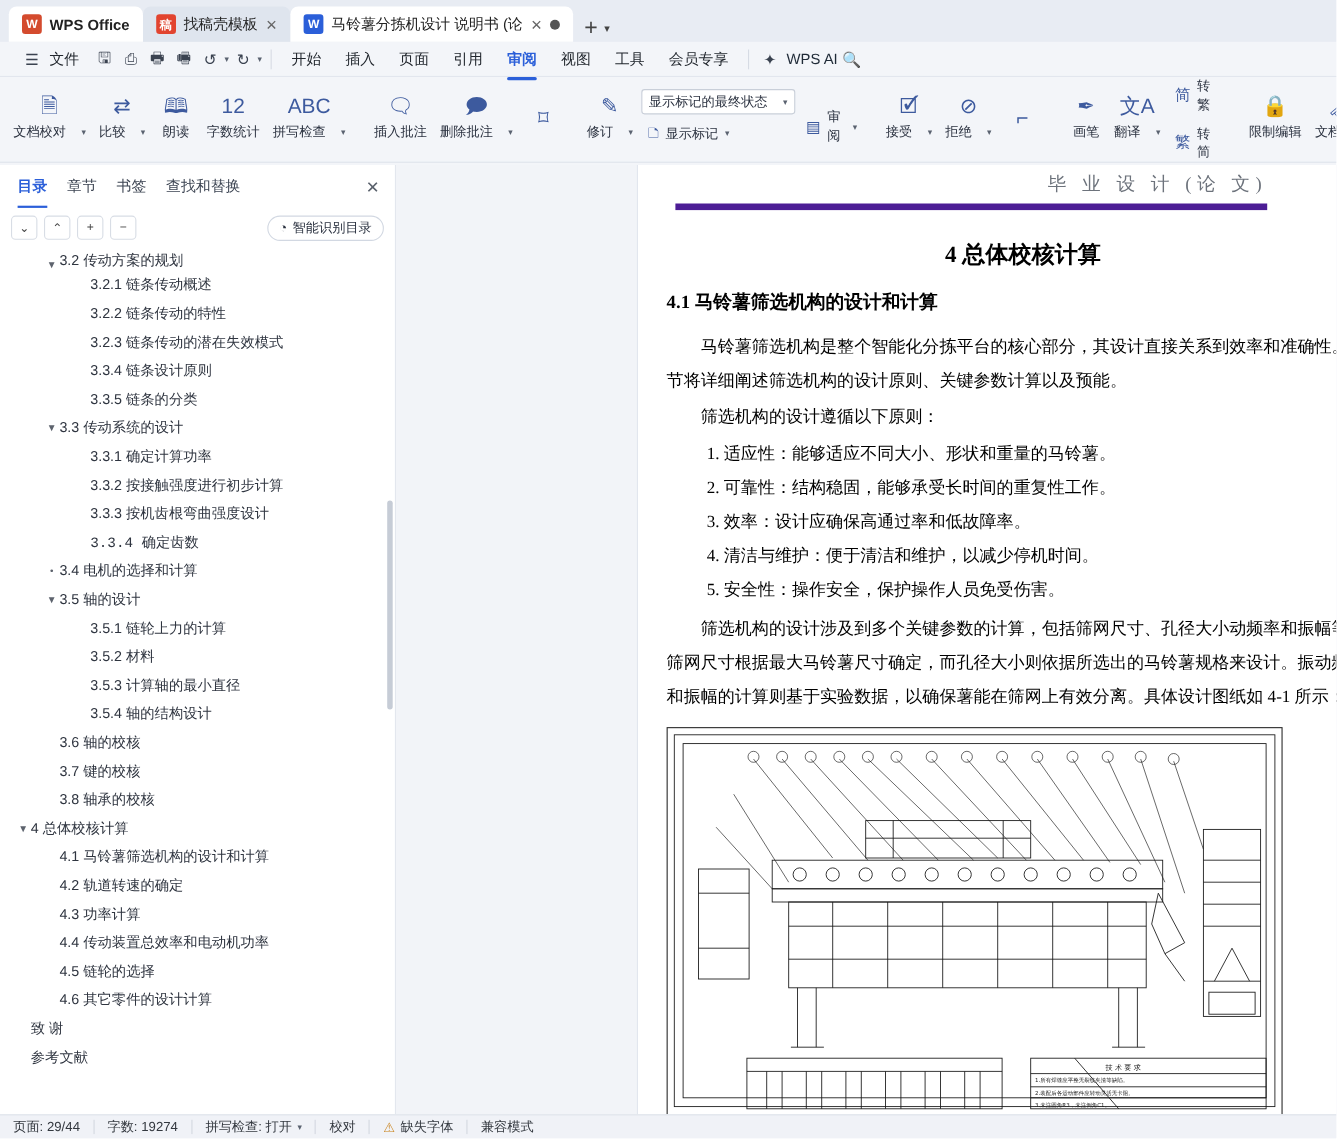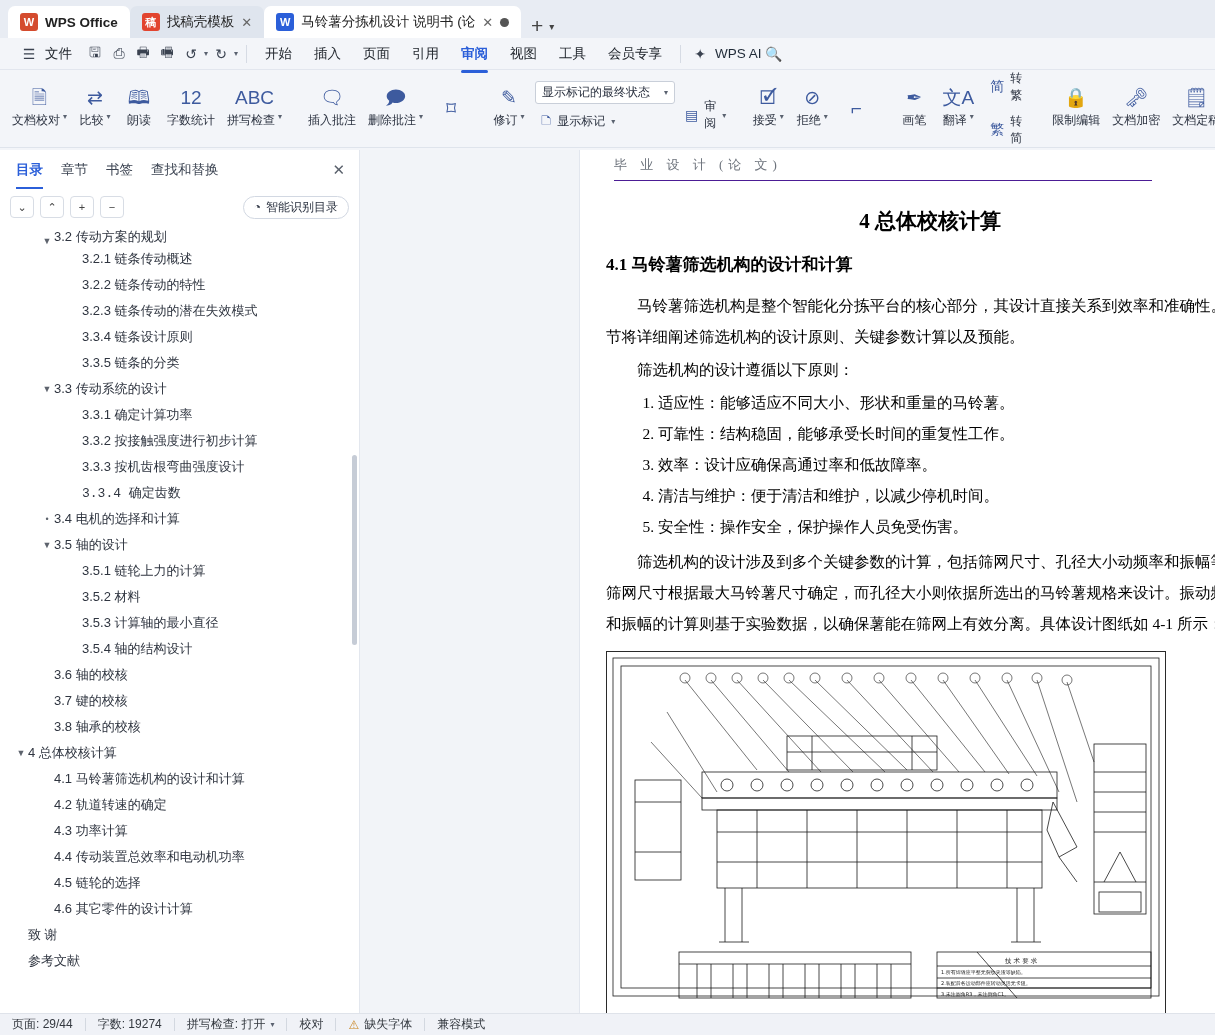--- a/index.html
+++ b/index.html
@@ -62,21 +62,21 @@
     padding: 0 6px; border-bottom: 1px solid #dfe4ec; overflow: hidden;
   }
   .rgroup { display: flex; align-items: center; height: 100%; }
   .rdiv { width: 1px; height: 54px; background: #e0e5ee; margin: 0 7px; }
   .rbtn {
     min-width: 44px; height: 66px; display: flex; flex-direction: column;
     align-items: center; justify-content: center; gap: 4px;
     padding: 0 6px; font-size: 12px; color: #2b3240; white-space: nowrap;
   }
   .rbtn .gl { font-size: 19px; line-height: 20px; color: #3d5a9e; }
-  .rbtn .lab { display: flex; gap: 3px; }
+  .rbtn .lab { display: flex; align-items: center; gap: 14px; }
   .caret { font-size: 8px; color: #5a6270; }
   .rbtn-wide { min-width: 60px; }
   .rsmall { display: flex; flex-direction: column; justify-content: center; gap: 3px; padding: 0 4px; }
   .rrow { display: flex; align-items: center; gap: 6px; font-size: 12px; color: #2b3240; padding: 3px 6px; }
   .rrow .gl { font-size: 14px; color: #3d5a9e; }
   .combo {
     width: 140px; height: 23px; border: 1px solid #c9cfd9; background: #fff;
     border-radius: 3px; display: flex; align-items: center; justify-content: space-between;
     padding: 0 6px; font-size: 12px; color: #2b3240;
   }
@@ -115,23 +115,23 @@
   
   .gapcol { width: 220px; background: #f2f4f8; border-right: 1px solid #e2e6ee; }
 
   
   .docarea { flex: 1; background: #f2f4f8; overflow: hidden; position: relative; }
   .page {
     position: absolute; left: 0px; top: 0; width: 700px; height: 100%;
     background: #fff; padding: 0 26px;
   }
   .hdr {
-    margin: 0 0 0 0; padding-top: 6px; text-align: left; font-size: 13px;
+    margin: 0 0 0 0; padding-top: 6px; text-align: right; font-size: 17px;
     letter-spacing: 5px; color: #6d737c; font-family: "Liberation Serif", serif;
-    border-bottom: 1px solid #4c1d95; padding-bottom: 6px; width: 538px; margin-left: 8px;
+    border-bottom: 6px solid #4c1d95; padding-bottom: 6px; width: 538px; margin-left: 8px;
   }
   .h1 { text-align: center; font-size: 21px; font-weight: bold; margin: 26px 0 18px; font-family: "Liberation Serif", serif; color: #000; }
   .h2 { font-size: 17px; font-weight: bold; margin: 0 0 14px 0; font-family: "Liberation Serif", serif; color: #000; }
   .p {
     font-size: 15.5px; line-height: 31px; text-indent: 2em; margin: 0 0 2px 0;
     font-family: "Liberation Serif", serif; color: #000;
   }
   ol.prin { margin: 0 0 4px 0; padding-left: 52px; font-family: "Liberation Serif", serif; }
   ol.prin li { font-size: 15.5px; line-height: 31px; color: #000; }
   .figure { margin-top: 12px; width: 560px; height: 439px; border: 1px solid #2a2a2a; background: #fff; position: relative; overflow: hidden; }

